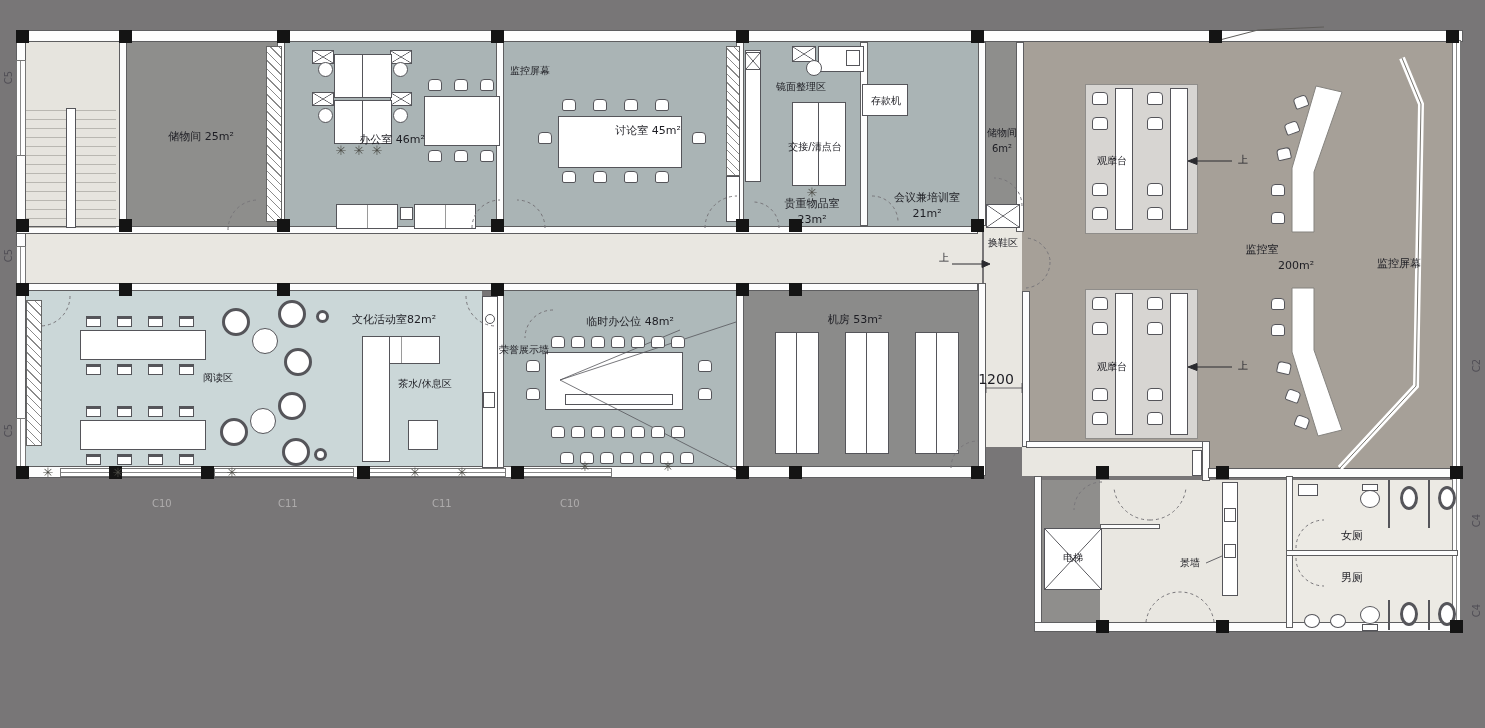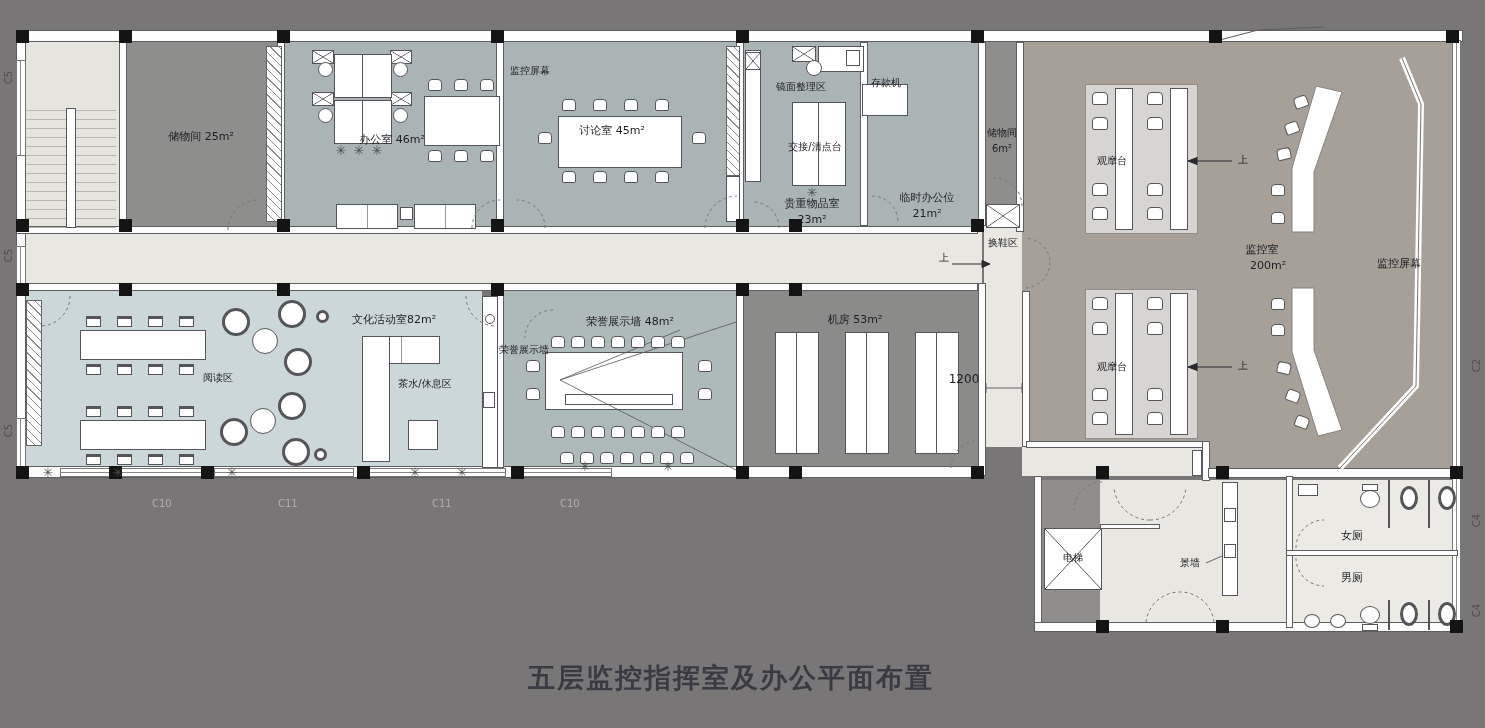--- a/index.html
+++ b/index.html
@@ -247,63 +247,62 @@
       <line x1="986" y1="388" x2="1022" y2="388"></line>
       <line x1="986" y1="383" x2="986" y2="393"></line>
       <line x1="1022" y1="383" x2="1022" y2="393"></line>
       <line x1="1206" y1="563" x2="1222" y2="556"></line>
     </g>
   </svg>
 
   <div class="lbl" style="left:201px;top:137px;">储物间 25m²</div>
   <div class="lbl" style="left:392px;top:140px;">办公室 46m²</div>
   <div class="lbl sm" style="left:530px;top:71px;">监控屏幕</div>
-  <div class="lbl" style="left:612px;top:131px;text-align:center;">讨论室 45m²</div>
+  <div class="lbl" style="left:648px;top:131px;text-align:center;">讨论室 45m²</div>
   <div class="lbl sm" style="left:801px;top:87px;">镜面整理区</div>
-  <div class="lbl sm" style="left:886px;top:83px;text-align:right;">存款机</div>
+  <div class="lbl sm" style="left:886px;top:101px;text-align:right;">存款机</div>
   <div class="lbl sm" style="left:815px;top:147px;">交接/清点台</div>
   <div class="lbl" style="left:812px;top:204px;">贵重物品室</div>
   <div class="lbl" style="left:812px;top:220px;">23m²</div>
-  <div class="lbl" style="left:927px;top:198px;">临时办公位</div>
+  <div class="lbl" style="left:927px;top:198px;">会议兼培训室</div>
   <div class="lbl" style="left:927px;top:214px;">21m²</div>
   <div class="lbl sm" style="left:1002px;top:133px;">储物间</div>
   <div class="lbl sm" style="left:1002px;top:149px;">6m²</div>
   <div class="lbl sm" style="left:1003px;top:243px;">换鞋区</div>
   <div class="lbl sm" style="left:944px;top:258px;">上</div>
   <div class="lbl sm" style="left:1112px;top:161px;">观摩台</div>
   <div class="lbl sm" style="left:1243px;top:160px;">上</div>
   <div class="lbl sm" style="left:1112px;top:367px;">观摩台</div>
   <div class="lbl sm" style="left:1243px;top:366px;">上</div>
   <div class="lbl" style="left:1262px;top:250px;">监控室</div>
-  <div class="lbl" style="left:1268px;top:266px;">200m²</div>
+  <div class="lbl" style="left:1296px;top:266px;">200m²</div>
   <div class="lbl" style="left:1399px;top:264px;">监控屏幕</div>
   <div class="lbl" style="left:394px;top:320px;">文化活动室82m²</div>
   <div class="lbl sm" style="left:218px;top:378px;">阅读区</div>
   <div class="lbl sm" style="left:425px;top:384px;">茶水/休息区</div>
   <div class="lbl sm" style="left:524px;top:350px;">荣誉展示墙</div>
-  <div class="lbl" style="left:630px;top:322px;">荣誉展示墙 48m²</div>
+  <div class="lbl" style="left:630px;top:322px;">临时办公位 48m²</div>
   <div class="lbl" style="left:855px;top:320px;">机房 53m²</div>
-  <div class="lbl" style="left:964px;top:379px;font-size:12px;">1200</div>
+  <div class="lbl" style="left:996px;top:379px;font-size:14px;">1200</div>
   <div class="lbl sm" style="left:1073px;top:558px;">电梯</div>
   <div class="lbl sm" style="left:1190px;top:563px;">景墙</div>
   <div class="lbl" style="left:1352px;top:536px;">女厕</div>
   <div class="lbl" style="left:1352px;top:578px;">男厕</div>
 
   <div class="marker rot" style="left:2px;top:72px;">C5</div>
   <div class="marker rot" style="left:2px;top:250px;">C5</div>
   <div class="marker rot" style="left:2px;top:425px;">C5</div>
   <div class="marker bmark" style="left:152px;top:498px;">C10</div>
   <div class="marker bmark" style="left:278px;top:498px;">C11</div>
   <div class="marker bmark" style="left:432px;top:498px;">C11</div>
   <div class="marker bmark" style="left:560px;top:498px;">C10</div>
   <div class="marker rot" style="left:1470px;top:360px;">C2</div>
   <div class="marker rot" style="left:1470px;top:515px;">C4</div>
   <div class="marker rot" style="left:1470px;top:605px;">C4</div>
 
-  <div id="title">五层监控指挥室及办公平面布置</div>
 
 <div class="col" style="left: 16px; top: 30px;"></div>
     <div class="col" style="left: 119px; top: 30px;"></div>
     <div class="col" style="left: 277px; top: 30px;"></div>
     <div class="col" style="left: 491px; top: 30px;"></div>
     <div class="col" style="left: 736px; top: 30px;"></div>
     <div class="col" style="left: 971px; top: 30px;"></div>
     <div class="col" style="left: 1209px; top: 30px;"></div>
     <div class="col" style="left: 1446px; top: 30px;"></div>
     <div class="col" style="left: 16px; top: 219px;"></div>

